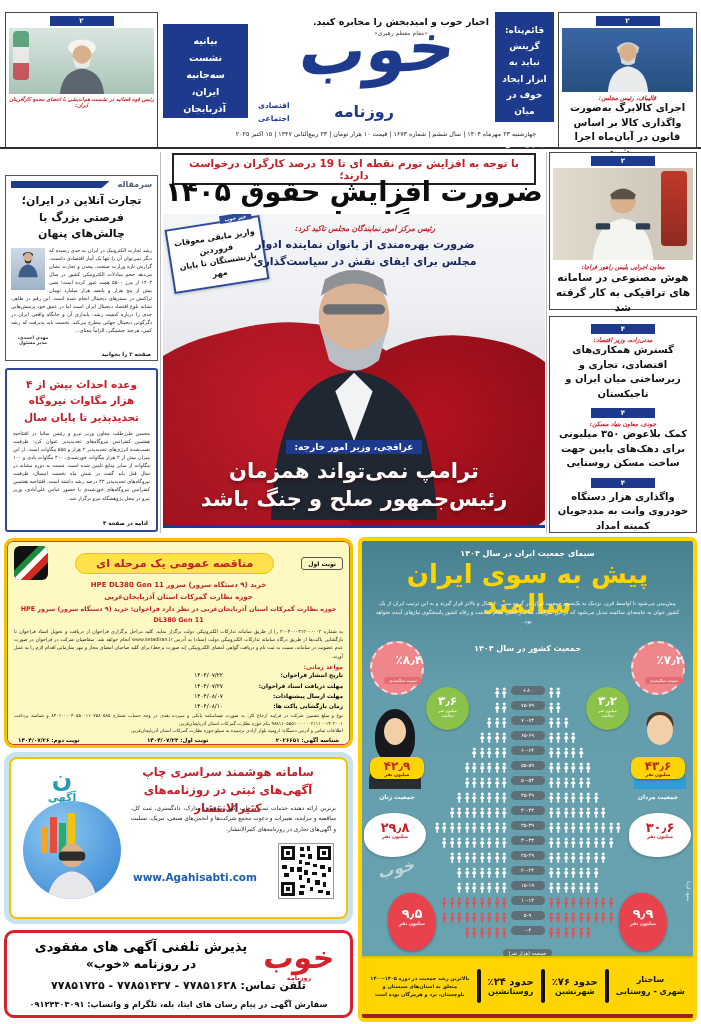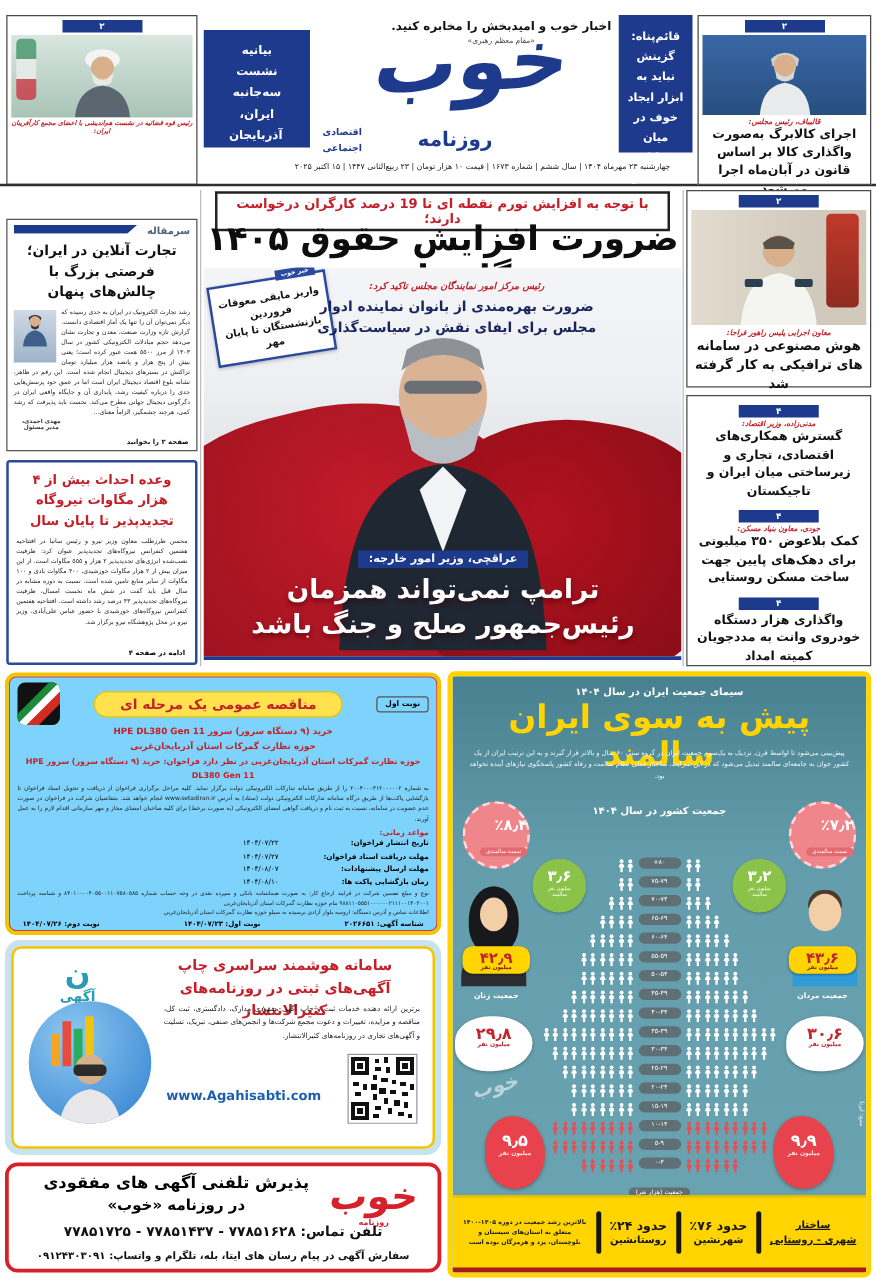--- a/index.html
+++ b/index.html
@@ -55,21 +55,21 @@
   .main-kick { position:absolute; left:92px; top:10px; width:220px; font-size:7.5px; }
   .main-sub { position:absolute; left:82px; top:23px; width:240px; font-size:11px; font-weight:800;
               color:#17255c; text-align:center; line-height:1.5; }
   .fm-wrap { position:absolute; left:0; right:0; bottom:12px; text-align:center; z-index:5; }
   .fm-kick { display:inline-block; background:#1d3a8d; color:#fff; font-weight:bold; font-size:9px; padding:2px 9px; }
   .fm-hl { margin:4px auto 0; width:310px; color:#fff; font-size:21px; font-weight:900; line-height:1.3;
            text-shadow:0 2px 4px rgba(60,0,0,.55); }
 
   
   .editorial { left:5px; top:175px; width:153px; height:186px; border:1px solid #555; padding:4px 5px; }
-  .ed-head { display:flex; align-items:flex-start; gap:8px; }
+  .ed-head { display:flex; align-items:center; gap:8px; }
   .ed-head .lbl { font-size:8px; font-weight:bold; color:#51607a; white-space:nowrap; }
   .ed-head .wedge { flex:1; height:7px; background:#1d3a8d; clip-path:polygon(0 0,100% 0,92% 100%,0 100%); }
   .ed-hl { font-size:11px; font-weight:900; text-align:center; color:#111; line-height:1.5; margin:4px 0 3px; }
   .ed-photo { float:left; width:34px; height:42px; margin:2px 4px 2px 0; background:linear-gradient(180deg,#cfd9e6,#9fb3c8); position:relative; overflow:hidden; }
   .ed-author { clear:left; font-size:4.6px; font-weight:bold; color:#333; text-align:center; width:40px; float:left; margin-left:2px; }
   .ed-foot { position:absolute; bottom:3px; right:6px; font-size:5.5px; font-weight:800; color:#111; }
   .renew { left:5px; top:368px; width:153px; height:164px; border:2px solid #2b4a9b; border-radius:3px; padding:6px 6px; }
   .renew .hl2 { color:#c4202a; font-size:10.5px; font-weight:900; text-align:center; line-height:1.55; margin-bottom:4px; }
   .renew .foot { position:absolute; bottom:4px; right:8px; font-size:5.5px; font-weight:800; }
 
@@ -79,21 +79,21 @@
   .art-police { left:549px; top:152px; width:148px; height:158px; padding:3px; }
   .right-items { left:549px; top:316px; width:148px; height:217px; padding:4px 3px; }
   .r-item { padding:3px 0 4px; }
   .r-item + .r-item { border-top:0; }
   .kick6 { font-size:6px; }
   .hl10 { font-size:10px; }
   .hl105 { font-size:10.5px; }
 
   
   .tender { left:4px; top:538px; width:349px; height:210px; border:3px solid #f2c500; border-radius:9px;
-            background:#7dd3fc; padding:5px 7px; box-shadow:inset 0 0 0 1px #e23b2e; }
+            background:#fef9c3; padding:5px 7px; box-shadow:inset 0 0 0 1px #e23b2e; }
   .t-top { display:flex; align-items:center; gap:6px; }
   .t-logo { width:34px; height:34px; background:#111; border-radius:6px; position:relative; overflow:hidden; flex:0 0 auto; order:3; }
   .t-logo i { position:absolute; width:60px; height:7px; left:-10px; top:14px; transform:rotate(-45deg); background:#fff; }
   .t-logo i.g { top:6px; background:#1d8a3c; } .t-logo i.r { top:22px; background:#d02c22; }
   .t-title { flex:1; order:2; text-align:center; }
   .t-title span { display:inline-block; background:#ffe24d; border:1px solid #e8c400; border-radius:12px;
                   color:#c4202a; font-size:11px; font-weight:900; padding:3px 20px; }
   .t-round { order:1; border:1px solid #555; font-size:6px; font-weight:bold; padding:2px 6px; border-radius:3px; }
   .t-red { color:#c4202a; font-weight:800; text-align:center; font-size:7px; line-height:1.7; }
   .t-body { font-size:4.8px; line-height:1.75; text-align:justify; color:#222; margin-top:2px; }
@@ -182,21 +182,21 @@
   .rblob .u { color:#ffe2e3; font-size:4.8px; font-weight:bold; }
   .wmark { position:absolute; left:16px; top:318px; font-size:16px; font-weight:900; color:rgba(255,255,255,.55);
            transform:rotate(-14deg) skewX(-8deg); }
   .src { position:absolute; right:1px; top:340px; writing-mode:vertical-rl; font-size:5px; color:#eaf2f4; }
 
   .ybar { position:absolute; left:0; right:0; bottom:0; height:62px; background:#ffd400; border-top:2px solid #e6be00;
           display:flex; align-items:center; padding:0 8px 5px; gap:7px; }
   .ybar:after { content:""; position:absolute; left:0; right:0; bottom:0; height:4px; background:#a51c1c; }
   .yb-div { width:4px; height:34px; background:#141414; border-radius:2px; flex:0 0 auto; }
   .yb-sec { text-align:center; color:#141414; }
-  .yb-sec .b1 { font-size:8px; font-weight:900; line-height:1.45;text-decoration:underline; }
+  .yb-sec .b1 { font-size:8px; font-weight:900; line-height:1.45; }
   .yb-sec .p { font-size:10px; font-weight:900; }
   .yb-sec .s { font-size:8px; font-weight:900; }
   .yb-note { flex:1; font-size:5px; font-weight:bold; line-height:1.6; text-align:center; color:#1a1a1a; }
 </style>
 </head>
 <body>
 
 <div class="page">
 
   <div class="abs box art-tl">

